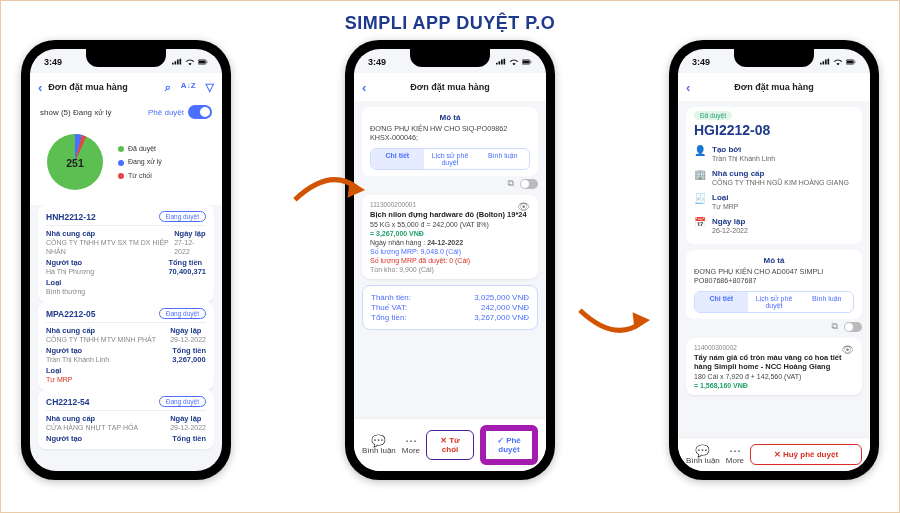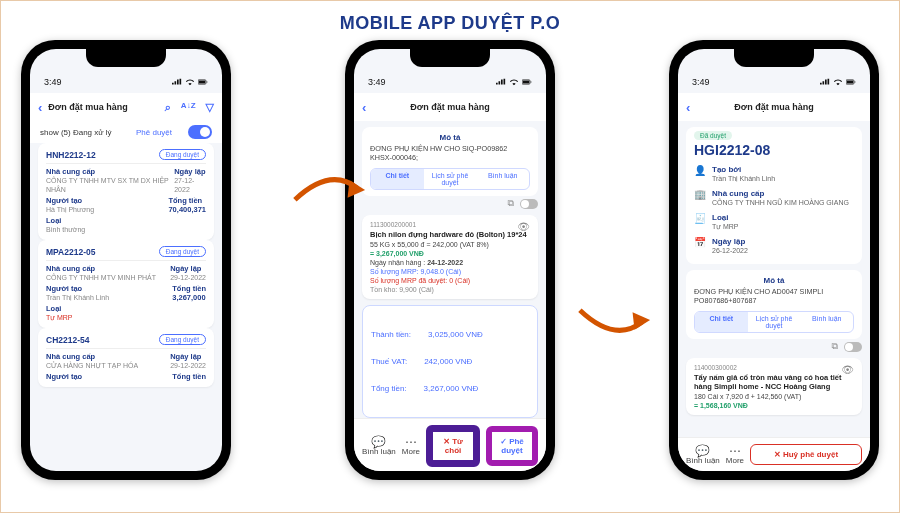--- a/index.html
+++ b/index.html
@@ -54,23 +54,22 @@
     background: #000;
     border-radius: 0 0 12px 12px;
     z-index: 5;
   }
   .statusbar {
     height: 24px;
     display: flex;
     align-items: center;
     justify-content: space-between;
     padding: 2px 14px 0;
-    font-size: 9px; font-weight: 400;
+    font-size: 9px; font-weight: 700;
     color: #111;
-    margin-top: 20px;
   }
   .sb-icons { display: flex; gap: 3px; align-items: center; }
   .sb-icons svg { width: 10px; height: 8px; }
   .navbar {
     height: 28px;
     display: flex;
     align-items: center;
     padding: 0 8px;
     gap: 6px;
     background: #fff;
@@ -144,38 +143,38 @@
   .calc { color: #444; font-size: 7px; margin-top: 2px; }
   .green { color: #22a06b; font-weight: 600; }
   .blue { color: #4c6fff; }
   .red { color: #d93025; }
   .eye { position: absolute; right: 8px; top: 6px; color: #888; font-size: 10px; }
   .totals {
     background: #fff; margin: 6px 8px 0; border-radius: 8px;
     padding: 6px 8px; font-size: 8px;
     border: 1px solid #cdd8ff;
   }
-  .totals .row { display: flex; margin: 18px 0; gap: 17px; }
+  .totals .row { display: flex; justify-content: space-between; margin: 1px 0; gap: 17px; }
   .totals .lab { color: #4c6fff; }
   .totals .val { color: #4c6fff; }
   .bottom-bar {
     display: flex; gap: 6px; padding: 6px 8px;
     align-items: center;
     border-top: 1px solid #eee; background: #fff;
     margin-top: auto;
   }
   .bb-icon { font-size: 8px; color: #444; text-align: center; line-height: 1; }
   .bb-icon .i { font-size: 12px; display: block; }
   .btn {
     flex: 1; text-align: center;
     padding: 5px 4px;
     border-radius: 6px;
     font-size: 8px; font-weight: 600;
   }
-  .btn-reject { border: 7px solid #4c1d95; color: #d93025; background: #fff; }
+  .btn-reject { border: 1px solid #4c1d95; color: #d93025; background: #fff; }
   .btn-approve { border: 6px solid #a21caf; color: #4c6fff; background: #fff; }
   .btn-cancel { border: 1px solid #d93025; color: #d93025; background: #fff; flex: 2.5; }
   
   .info-grid { background: #fff; margin: 6px 8px 0; border-radius: 8px; padding: 4px 8px 6px; font-size: 7.5px; }
   .info-row { display: flex; gap: 6px; padding: 3px 0; }
   .info-ic { width: 12px; color: #888; font-size: 10px; text-align: center; }
   .info-txt .t { color: #1e3a8a; font-weight: 600; font-size: 8px; }
   .info-txt .s { color: #666; font-size: 7px; }
   .hdr-badge { display: inline-block; background: #e2f5ec; color: #22a06b; font-size: 6.5px; padding: 1px 6px; border-radius: 7px; margin-bottom: 2px; }
   .small-toggle-row { display: flex; justify-content: flex-end; align-items: center; gap: 6px; padding: 2px 8px 0; }
@@ -188,21 +187,21 @@
     top: 130px;
     color: #d35400;
   }
   .arrow svg { width: 78px; height: 40px; }
   .arrow1 { left: 270px; }
   .arrow2 { left: 555px; top: 260px; }
 </style>
 </head>
 <body>
 
-<div class="page-title">MOBILE APP DUYỆT P.O</div>
+<div class="page-title">SIMPLI APP DUYỆT P.O</div>
 
 <div class="phones">
 
   <div class="phone-col">
     <div class="iphone">
       <div class="screen">
         <div class="notch"></div>
         <div class="statusbar">
           <span>3:49</span>
           <span class="sb-icons">
@@ -224,24 +223,39 @@
           <span class="nav-title">Đơn đặt mua hàng</span>
           <span class="nav-icons">
             <span>⌕</span>
             <span style="font-size:8px;font-weight:700">A↓Z</span>
             <span>▽</span>
           </span>
         </div>
         <div class="content">
           <div class="seg-row">
             <span>show (5) Đang xử lý</span>
-            <span style="display:flex;align-items:center;gap:16px">
+            <span style="display:flex;align-items:center;gap:4px">
               <span style="color:#4c6fff">Phê duyệt</span>
               <span class="toggle"></span>
             </span>
+          </div>
+          <div class="chart-pane">
+            <div class="pie">
+              <svg viewBox="0 0 40 40" width="70" height="70">
+                <circle r="16" cx="20" cy="20" fill="#5bbf52"></circle>
+                <path d="M20 20 L20 4 A16 16 0 0 1 24 4.6 Z" fill="#4c6fff"></path>
+                <path d="M20 20 L24 4.6 A16 16 0 0 1 26.4 5.5 Z" fill="#e64545"></path>
+                <text x="20" y="23" text-anchor="middle" font-size="6" fill="#222" font-weight="600">251</text>
+              </svg>
+            </div>
+            <div class="legend">
+              <div><span class="dot" style="background:#5bbf52"></span><span>Đã duyệt</span></div>
+              <div><span class="dot" style="background:#4c6fff"></span><span>Đang xử lý</span></div>
+              <div><span class="dot" style="background:#e64545"></span><span>Từ chối</span></div>
+            </div>
           </div>
 
           <div class="card">
             <div class="card-hd">
               <span class="po-id">HNH2212-12</span>
               <span class="badge bd-proc">Đang duyệt</span>
             </div>
             <div class="kv">
                 <span><span class="k">Nhà cung cấp</span><br><span class="sub">CÔNG TY TNHH MTV SX TM DX HIỆP NHÂN</span></span>
               <span><span class="k">Ngày lập</span><br><span class="sub">27-12-2022</span></span>

